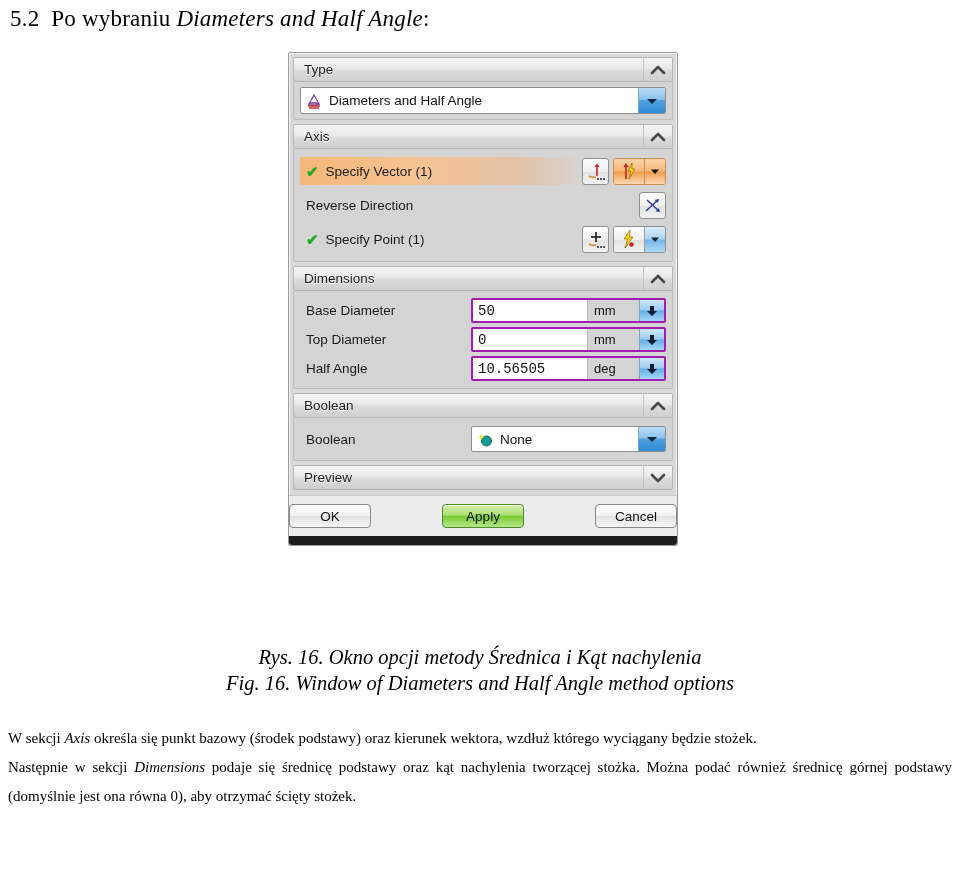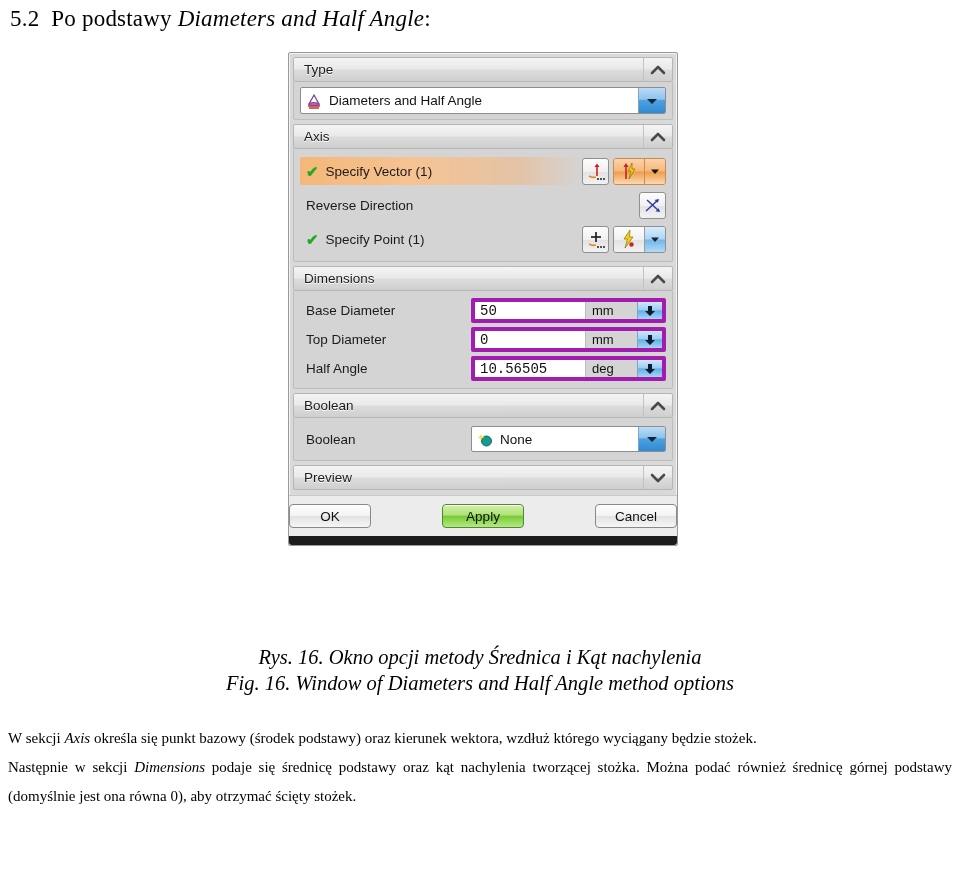--- a/index.html
+++ b/index.html
@@ -118,21 +118,21 @@
   .splitbtn.hot{border-color:#c98b4e;}
 
   .rrow{display:flex;align-items:center;height:34px;}
   .rrow .name{flex:1;font-size:13.5px;color:#1b1b1b;padding-left:6px;}
 
   
   .drow{display:flex;align-items:center;height:29px;}
   .drow .lab{width:165px;font-size:13.5px;color:#1b1b1b;padding-left:6px;flex:none;}
   .field{
     display:flex;align-items:center;height:25px;flex:1;
-    border:4px solid #a21caf;border-radius:2px;background:#fff;
+    border:2px solid #a21caf;border-radius:2px;background:#fff;
     box-sizing:border-box;overflow:hidden;
   }
   .field .val{
     flex:1;background:#fff;height:100%;display:flex;align-items:center;
     padding-left:5px;font-size:14px;color:#111;
     font-family:"Liberation Mono", monospace;
   }
   .field .unit{
     width:52px;height:100%;flex:none;display:flex;align-items:center;
     padding-left:6px;box-sizing:border-box;
@@ -187,21 +187,21 @@
   }
   .body p{margin:0;}
   .body .it{font-style:italic;}
 </style>
 </head>
 <body>
 
 <div class="page">
 
   <div class="heading">
-    <span class="num">5.2</span><span>Po podstawy </span><span class="it">Diameters and Half Angle</span><span>:</span>
+    <span class="num">5.2</span><span>Po wybraniu </span><span class="it">Diameters and Half Angle</span><span>:</span>
   </div>
 
   <div class="dialog">
     <div class="dialog-inner">
 
       <div class="sec-head">
         <div class="t">Type</div>
         <div class="chev">
           <svg width="16" height="10" viewBox="0 0 16 10">
               <path d="M2 8 L8 2 L14 8" fill="none" stroke="#4a4a4a" stroke-width="2.6" stroke-linecap="round" stroke-linejoin="round"></path>

